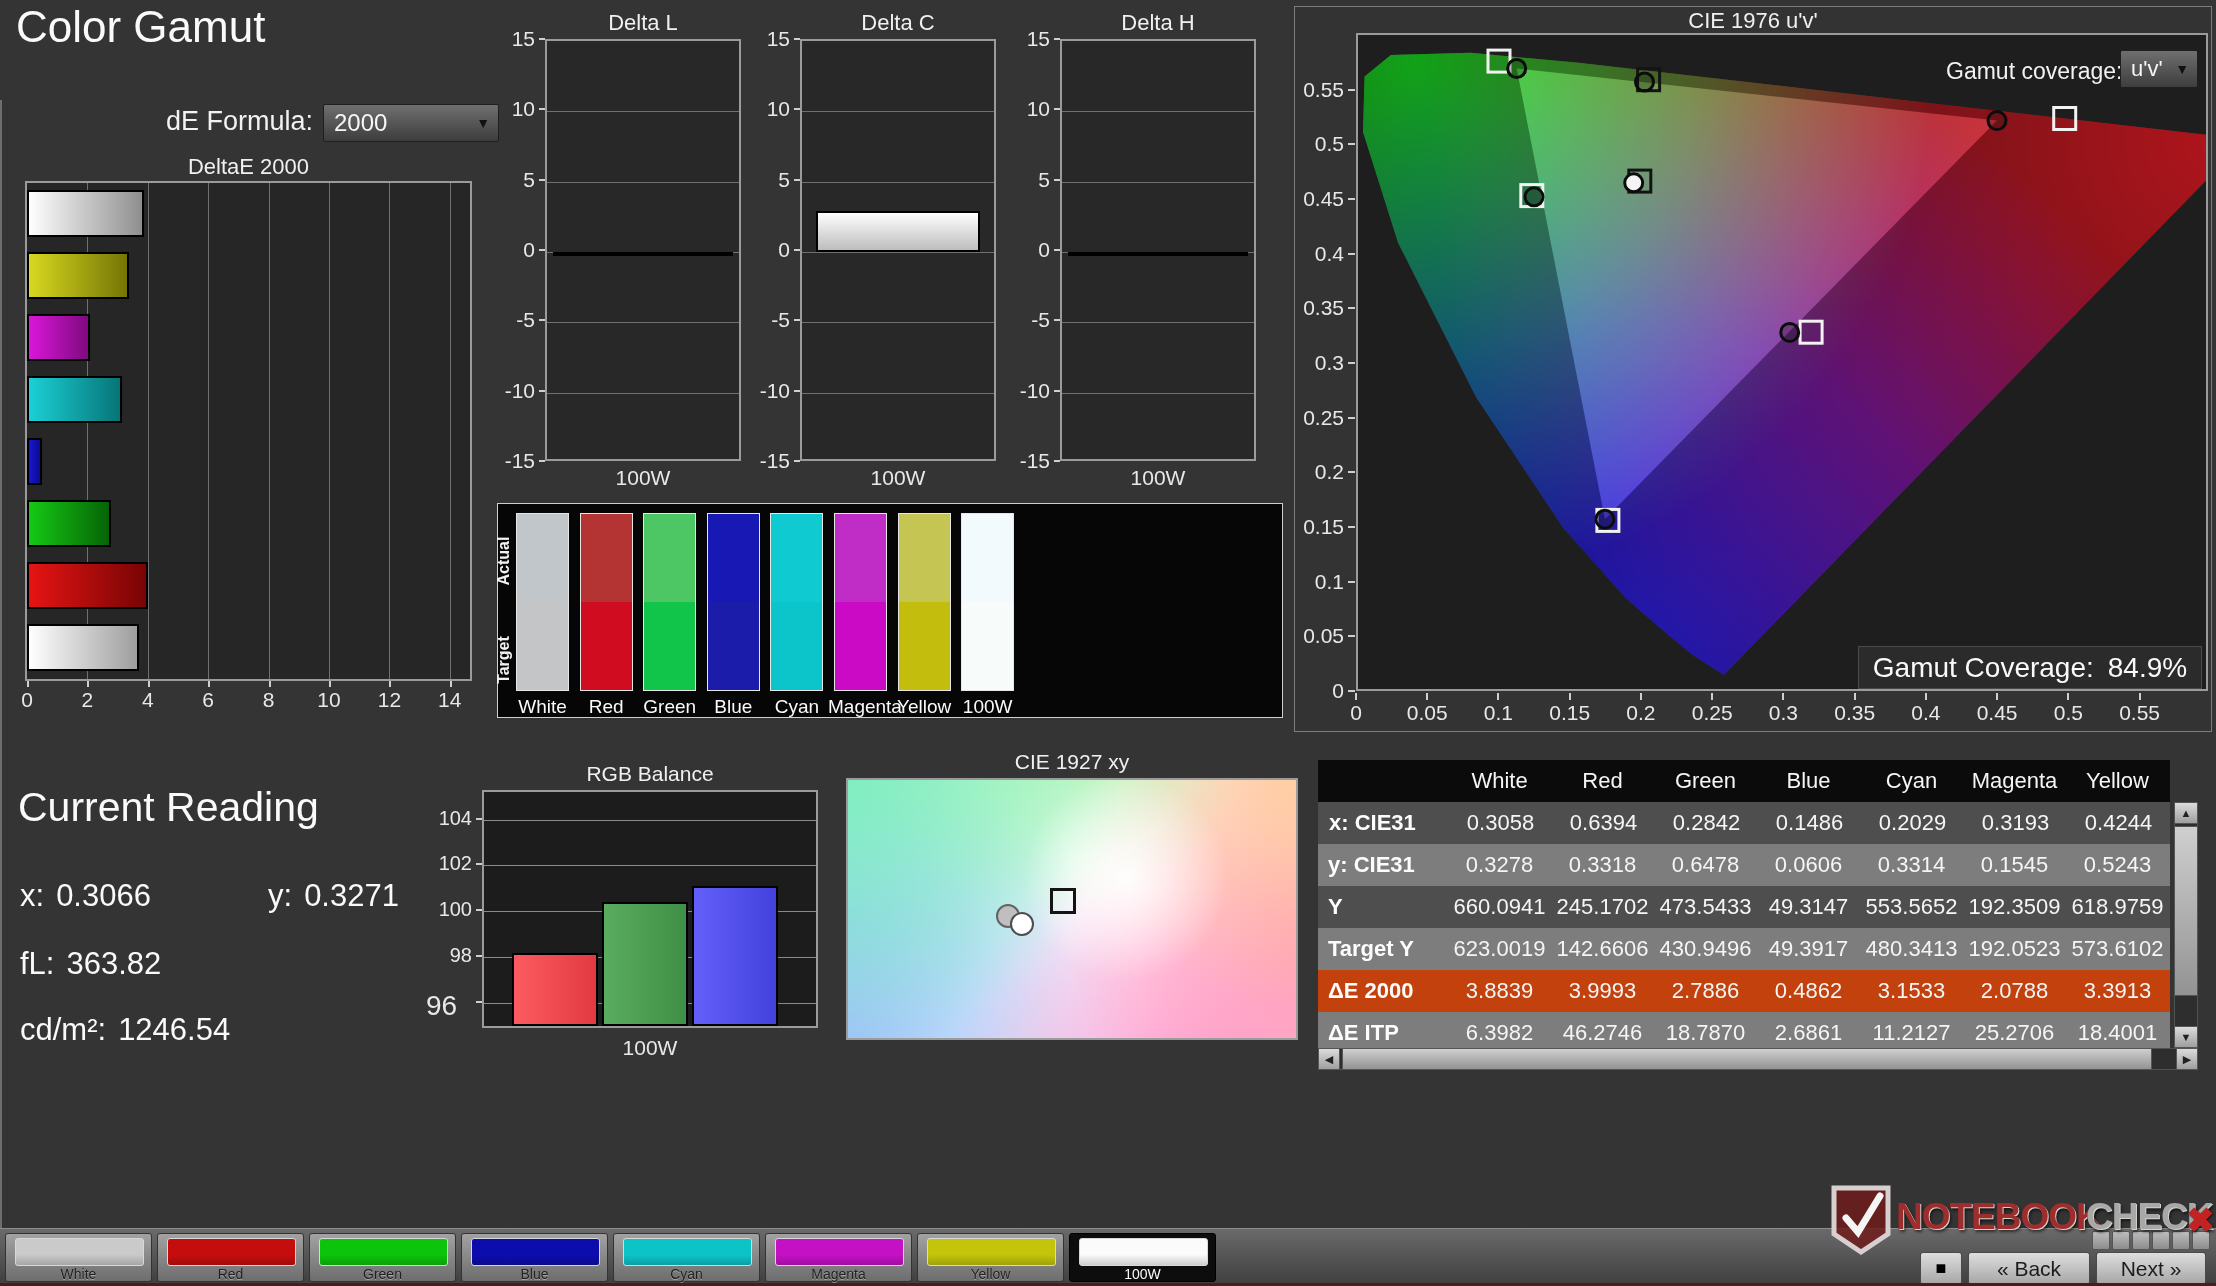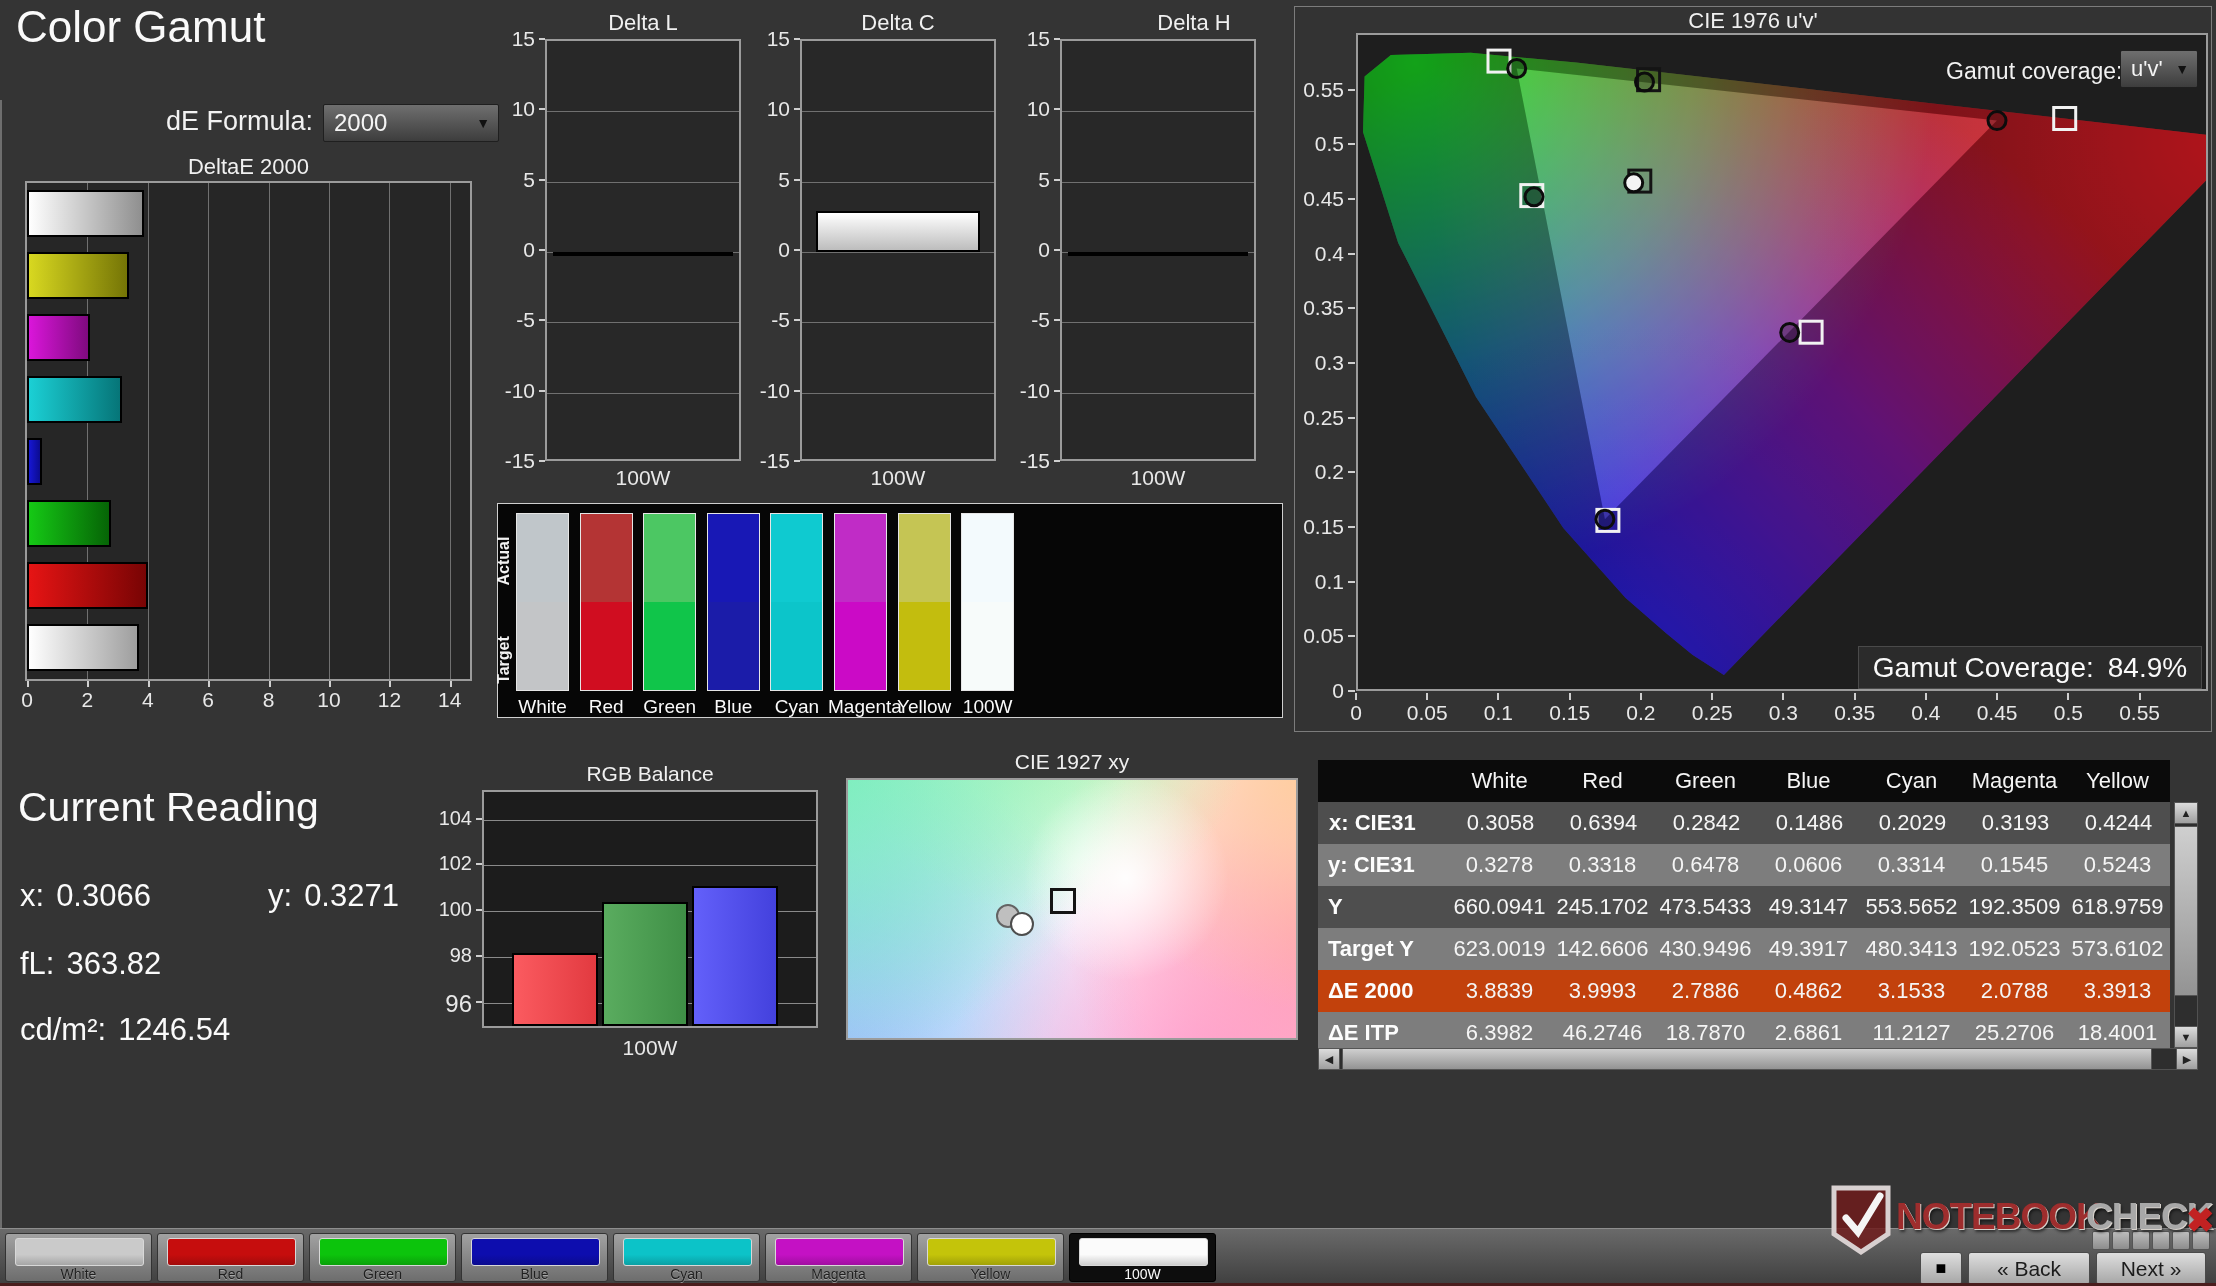--- a/index.html
+++ b/index.html
@@ -345,21 +345,21 @@
     <div class="tick-label" style="left:742px;top:167.66666666666666px;width:48px;text-align:right;">5</div>
     <div class="tick" style="left:794px;top:249px;width:6px;height:2px;"></div>
     <div class="tick-label" style="left:742px;top:238px;width:48px;text-align:right;">0</div>
     <div class="tick" style="left:794px;top:319.3333333333333px;width:6px;height:2px;"></div>
     <div class="tick-label" style="left:742px;top:308.3333333333333px;width:48px;text-align:right;">-5</div>
     <div class="tick" style="left:794px;top:389.6666666666667px;width:6px;height:2px;"></div>
     <div class="tick-label" style="left:742px;top:378.6666666666667px;width:48px;text-align:right;">-10</div>
     <div class="tick" style="left:794px;top:460px;width:6px;height:2px;"></div>
     <div class="tick-label" style="left:742px;top:449px;width:48px;text-align:right;">-15</div>
     <div class="tick-label" style="left:800px;top:466px;width:196px;text-align:center;">100W</div>
-    <div class="chart-title" style="left:1056px;top:10px;width:276px;">Delta H</div>
+    <div class="chart-title" style="left:1020px;top:10px;width:276px;">Delta H</div>
     <div class="plot" style="left:1060px;top:39px;width:196px;height:422px;background:#282828;">
       <div class="grid-h" style="top:70.33333333333333px;"></div>
       <div class="grid-h" style="top:140.66666666666666px;"></div>
       <div class="grid-h" style="top:211px;"></div>
       <div class="grid-h" style="top:281.3333333333333px;"></div>
       <div class="grid-h" style="top:351.6666666666667px;"></div>
       <div style="position:absolute;left:6px;width:180px;top:211px;height:4px;background:#000;"></div>
     </div>
     <div class="tick" style="left:1054px;top:38px;width:6px;height:2px;"></div>
     <div class="tick-label" style="left:1002px;top:27px;width:48px;text-align:right;">15</div>
@@ -418,21 +418,21 @@
     <div class="tick-label" style="left:1294px;top:296.37999999999994px;width:50px;text-align:right;">0.35</div>
     <div class="tick" style="left:1348px;top:252.71999999999997px;width:7px;height:2px;"></div>
     <div class="tick-label" style="left:1294px;top:241.71999999999997px;width:50px;text-align:right;">0.4</div>
     <div class="tick" style="left:1348px;top:198.05999999999995px;width:7px;height:2px;"></div>
     <div class="tick-label" style="left:1294px;top:187.05999999999995px;width:50px;text-align:right;">0.45</div>
     <div class="tick" style="left:1348px;top:143.39999999999998px;width:7px;height:2px;"></div>
     <div class="tick-label" style="left:1294px;top:132.39999999999998px;width:50px;text-align:right;">0.5</div>
     <div class="tick" style="left:1348px;top:88.7399999999999px;width:7px;height:2px;"></div>
     <div class="tick-label" style="left:1294px;top:77.7399999999999px;width:50px;text-align:right;">0.55</div>
     <div class="tick" style="left:476px;top:1001.0588235294118px;width:6px;height:2px;"></div>
-    <div class="tick-label" style="left:426px;top:990.0588235294118px;width:46px;text-align:right;font-size:24px;">96</div>
+    <div class="tick-label" style="left:426px;top:990.0588235294118px;width:46px;font-size:28px;">96</div>
     <div class="tick" style="left:476px;top:955.1764705882354px;width:6px;height:2px;"></div>
     <div class="tick-label" style="left:426px;top:944.1764705882354px;width:46px;text-align:right;font-size:20px;">98</div>
     <div class="tick" style="left:476px;top:909.2941176470589px;width:6px;height:2px;"></div>
     <div class="tick-label" style="left:426px;top:898.2941176470589px;width:46px;text-align:right;font-size:20px;">100</div>
     <div class="tick" style="left:476px;top:863.4117647058824px;width:6px;height:2px;"></div>
     <div class="tick-label" style="left:426px;top:852.4117647058824px;width:46px;text-align:right;font-size:20px;">102</div>
     <div class="tick" style="left:476px;top:817.529411764706px;width:6px;height:2px;"></div>
     <div class="tick-label" style="left:426px;top:806.529411764706px;width:46px;text-align:right;font-size:20px;">104</div>
     <div class="tick-label" style="left:482px;top:1036px;width:336px;text-align:center;">100W</div>
     <div style="left:1318px;top:760px;width:852px;height:288px;position:absolute;overflow:hidden;">

